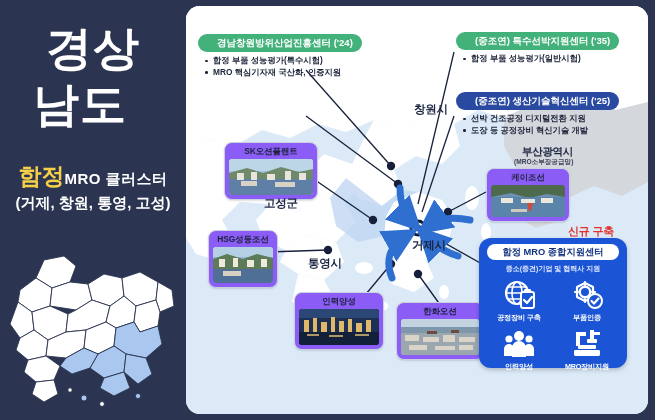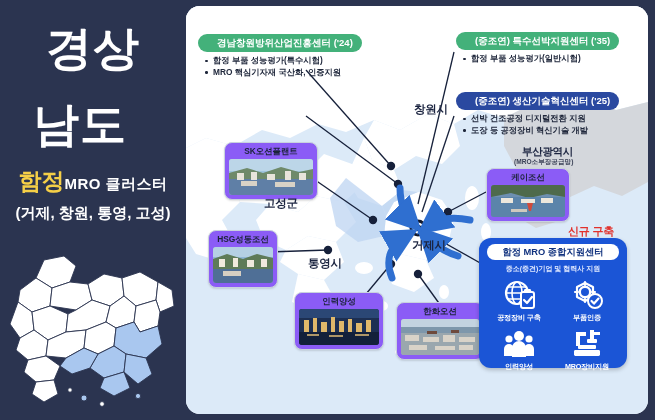--- a/index.html
+++ b/index.html
@@ -11,23 +11,23 @@
   #root{position:relative;width:655px;height:420px;overflow:hidden;background:#2b3450;}
 
   
   #left-panel{position:absolute;left:0;top:0;width:186px;height:420px;}
   .prov-title{
     position:absolute;left:0;top:22px;width:186px;text-align:center;
     color:#ffffff;font-size:46px;font-weight:bold;line-height:52px;
     letter-spacing:1px;
   }
   .prov-line2{position:absolute;left:0;top:78px;width:160px;text-align:center;
-    color:#ffffff;font-size:46px;font-weight:bold;line-height:52px;letter-spacing:1px;margin-top:20px;}
+    color:#ffffff;font-size:46px;font-weight:bold;line-height:52px;letter-spacing:1px;}
   .sub-wrap{position:absolute;left:0;top:165px;width:186px;text-align:center;}
-  .sub-l1{font-size:17px;font-weight:bold;line-height:32px;white-space:nowrap;}
+  .sub-l1{font-size:17px;font-weight:bold;line-height:22px;white-space:nowrap;}
   .kw-gold{color:#f5cf47;font-size:23px;font-weight:bold;}
   .kw-white{color:#ffffff;font-size:15px;font-weight:bold;letter-spacing:0.5px;}
   .sub-l2{color:#ffffff;font-size:15px;font-weight:bold;margin-top:4px;white-space:nowrap;}
 
   #prov-map{position:absolute;left:6px;top:248px;width:174px;height:164px;}
 
   
   #right-panel{
     position:absolute;left:186px;top:6px;width:462px;height:408px;
     background:#ffffff;border-radius:14px;overflow:hidden;

